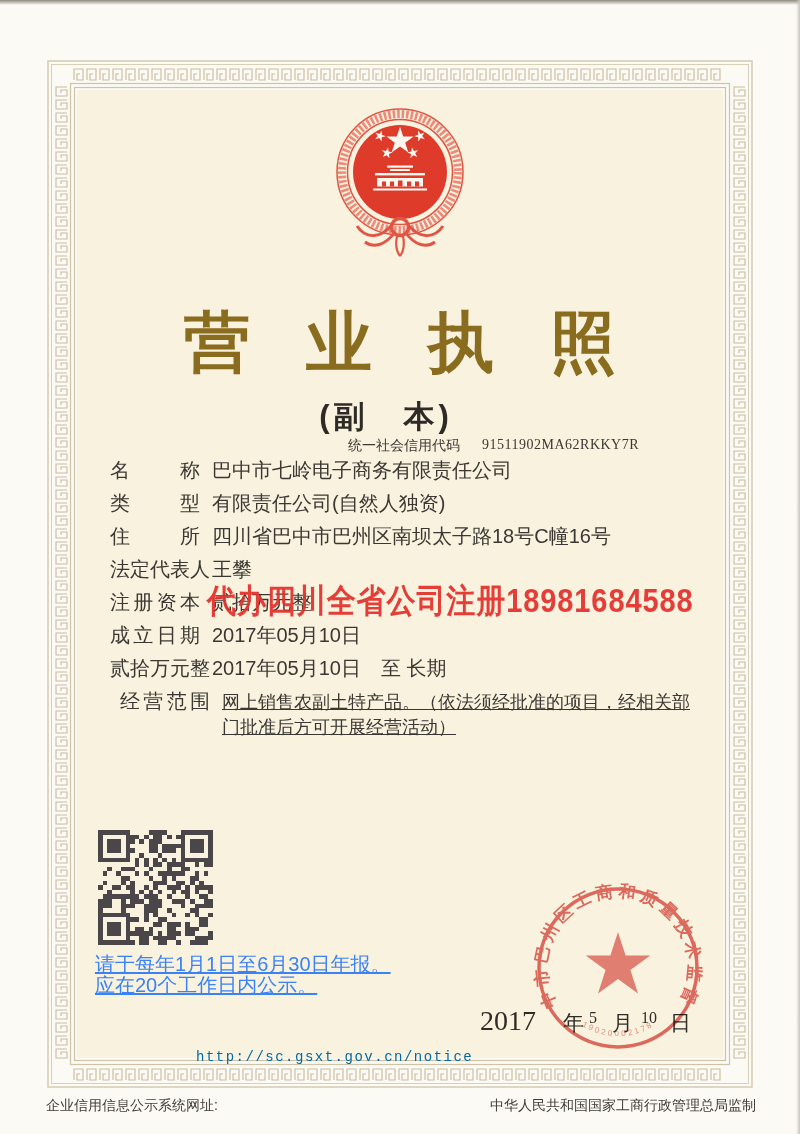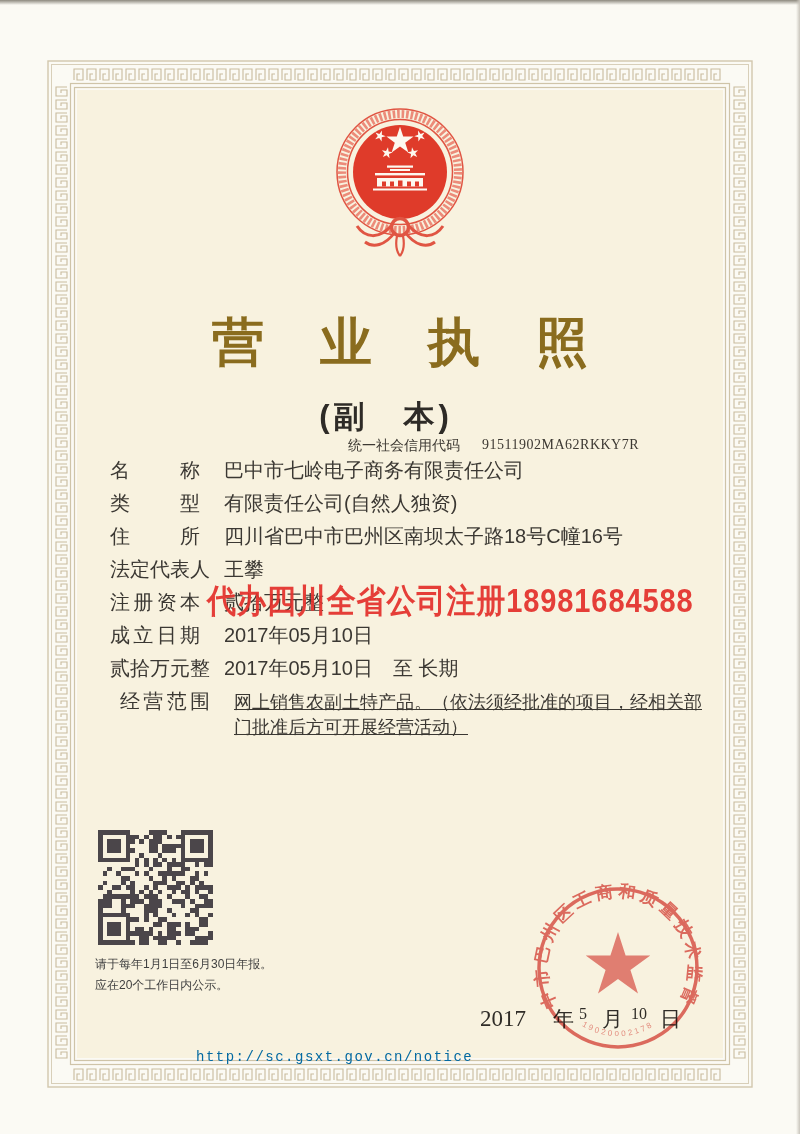--- a/index.html
+++ b/index.html
@@ -10,51 +10,51 @@
   .scan-edge-right{position:absolute;right:0;top:0;width:4px;height:100%;
     background:linear-gradient(to left,#c9c5bc,rgba(201,197,188,0));z-index:40;}
   .frame-svg{position:absolute;left:47px;top:60px;z-index:1;}
   .interior{position:absolute;left:77px;top:90px;width:646px;height:968px;
     background:#f8f2df;z-index:0;}
   .content{position:absolute;inset:0;z-index:5;}
 
   .emblem{position:absolute;left:335px;top:108px;width:130px;height:152px;}
 
   .doc-title{position:absolute;left:0;top:294px;width:800px;text-align:center;
-    font-size:52px;font-weight:bold;letter-spacing:56px;padding-left:56px;box-sizing:border-box;
+    font-size:66px;font-weight:bold;letter-spacing:56px;padding-left:56px;box-sizing:border-box;
     color:#8a6c1e;line-height:96px;}
   .doc-subtitle{position:absolute;left:0;top:396px;width:800px;text-align:center;
     font-size:31px;font-weight:bold;color:#2e2b27;letter-spacing:4px;transform:translateX(-14px);}
 
   .credit-line{position:absolute;left:348px;top:437px;font-size:14px;color:#3c3832;
     display:flex;gap:22px;white-space:nowrap;}
   .credit-code{font-family:"Liberation Serif","DejaVu Serif",serif;letter-spacing:.5px;}
 
   .fields{position:absolute;left:110px;top:459px;width:610px;color:#3b3833;}
   .frow{height:33px;line-height:23px;font-size:20px;white-space:nowrap;}
   .frow.scope{height:auto;white-space:normal;display:flex;}
   .flabel{display:inline-block;width:90px;text-align:justify;text-align-last:justify;
     vertical-align:top;}
-  .fvalue{margin-left:24px;}
+  .fvalue{margin-left:12px;}
   .frow.scope .flabel{flex:0 0 90px;font-size:20px;margin-left:10px;}
   .frow.scope .fvalue{font-size:18px;width:482px;line-height:25px;text-decoration:underline;}
 
   .watermark{position:absolute;left:207px;top:579px;font-size:33px;font-weight:bold;
     color:#e3312c;white-space:nowrap;transform:scaleX(.88);transform-origin:left top;
     letter-spacing:1px;opacity:.93;z-index:8;}
 
   .qr{position:absolute;left:98px;top:830px;}
 
-  .annual-note{position:absolute;left:95px;top:954px;font-size:12px;line-height:20.5px;
-    color:#404040;width:300px;}
+  .annual-note{position:absolute;left:95px;top:954px;font-size:20px;line-height:20.5px;
+    color:#3b82f6;width:300px;text-decoration:underline;}
   .registry-label{position:absolute;left:384px;top:950px;font-size:21px;color:#2f2c27;
     letter-spacing:12px;white-space:nowrap;}
 
   .date-line{position:absolute;left:480px;top:1005px;color:#2f2c27;white-space:nowrap;z-index:6;}
-  .date-line .num{font-size:23px;font-family:"Liberation Serif","DejaVu Serif",serif;}
+  .date-line .num{font-size:28px;font-family:"Liberation Serif","DejaVu Serif",serif;}
   .date-line .unit{font-size:21px;}
   .date-line .small-num{font-size:16px;font-family:"Liberation Serif","DejaVu Serif",serif;
     position:relative;top:-7px;}
   .d-year-unit{margin-left:27px;}
   .d-month{margin-left:5px;}
   .d-month-unit{margin-left:15px;}
   .d-day{margin-left:8px;}
   .d-day-unit{margin-left:13px;}
 
   .stamp{position:absolute;left:518px;top:868px;width:200px;height:200px;
@@ -508,18 +508,22 @@
       <text font-size="17" letter-spacing="4.5" fill="#d4473c" font-weight="bold">
         <textPath href="#arcT" startOffset="50%" text-anchor="middle">巴中市巴州区工商和质量技术监督局</textPath>
       </text>
       <text font-size="8" letter-spacing="2.5" fill="#d4473c" opacity=".75">
         <textPath href="#arcB" startOffset="50%" text-anchor="middle">19020002178</textPath>
       </text>
     </svg>
 
     <div class="doc-url">http://sc.gsxt.gov.cn/notice</div>
 
+    <div class="footer">
+      <span>企业信用信息公示系统网址:</span>
+      <span>中华人民共和国国家工商行政管理总局监制</span>
+    </div>
 
   </div>
 
   <div class="scan-edge-top"></div>
   <div class="scan-edge-right"></div>
 </div>
 
 </body></html>

